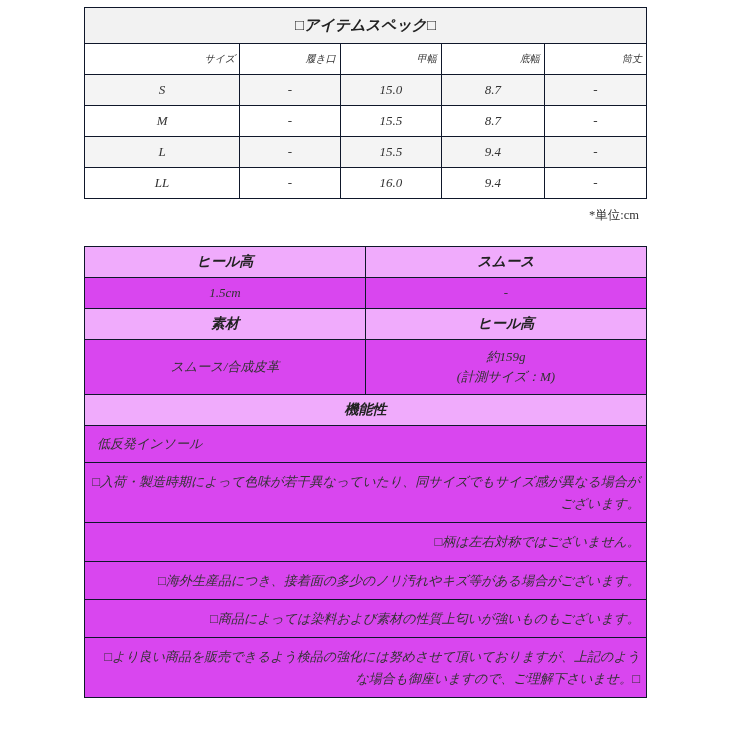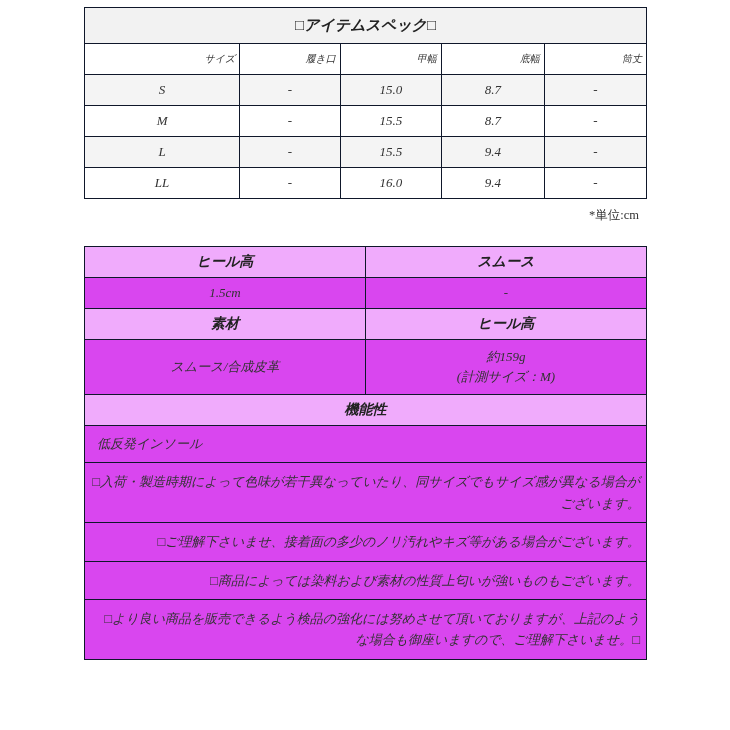--- a/index.html
+++ b/index.html
@@ -177,21 +177,24 @@
       <tr>
         <th colspan="2">機能性</th>
       </tr>
       <tr>
         <td colspan="2" class="left-align">低反発インソール</td>
       </tr>
       <tr>
         <td colspan="2" class="note-cell">□入荷・製造時期によって色味が若干異なっていたり、同サイズでもサイズ感が異なる場合がございます。</td>
       </tr>
       <tr>
-        <td colspan="2" class="note-cell">□ご理解下さいませ、接着面の多少のノリ汚れやキズ等がある場合がございます。</td>
+        <td colspan="2" class="note-cell">□柄は左右対称ではございません。</td>
+      </tr>
+      <tr>
+        <td colspan="2" class="note-cell">□海外生産品につき、接着面の多少のノリ汚れやキズ等がある場合がございます。</td>
       </tr>
       <tr>
         <td colspan="2" class="note-cell">□商品によっては染料および素材の性質上匂いが強いものもございます。</td>
       </tr>
       <tr>
         <td colspan="2" class="note-cell">□より良い商品を販売できるよう検品の強化には努めさせて頂いておりますが、上記のような場合も御座いますので、ご理解下さいませ。□</td>
       </tr>
     </tbody>
   </table>
 

